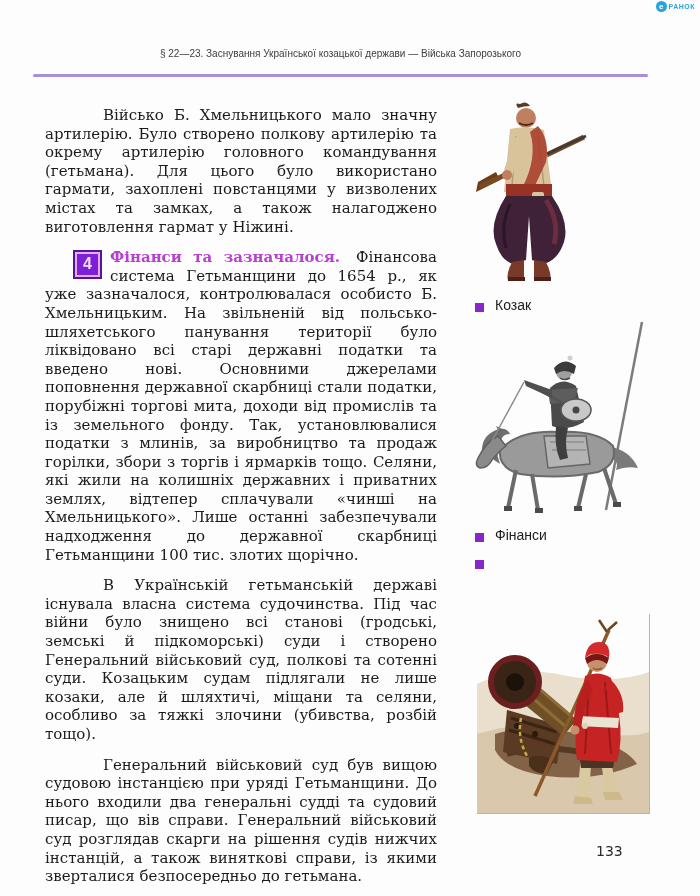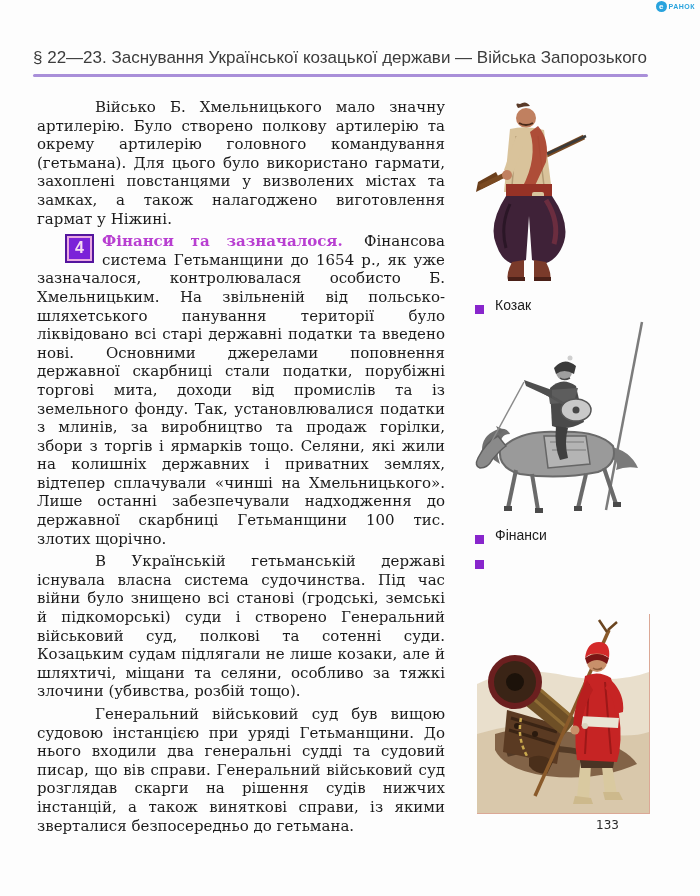--- a/index.html
+++ b/index.html
@@ -23,34 +23,35 @@
     background:#29a3dd;color:#ffffff;
     font-size:8px;line-height:11px;text-align:center;
     font-weight:bold;
   }
   .logo-text{
     color:#29a3dd;font-size:7px;font-weight:bold;letter-spacing:.5px;
   }
   
   .header-title{
     position:absolute;left:33px;top:48px;width:615px;
-    font-family:"Liberation Sans", sans-serif;
-    font-size:17px;color:#3c3c3c;
+    text-align:center;
+    font-family:"Liberation Sans", sans-serif;
+    font-size:10px;color:#3c3c3c;
   }
   .header-rule{
     position:absolute;left:33px;top:74px;width:615px;height:3px;
     background:#a98fd9;border-radius:2px;
   }
   
   .article{
     position:absolute;left:33px;top:94px;width:416px;
     font-size:15px;line-height:1.24;
     text-align:justify;
   }
-  .article p{margin:4px;padding:0;}
+  .article p{margin:12px;padding:0;}
   .para-indent{text-indent:58px;}
   .sec-badge{
     float:left;
     width:29px;height:29px;
     margin:2px 8px 2px 28px;
     background:#7b22d8;
     border:2px solid #54159e;
     box-shadow:inset 0 0 0 2px #e9a9e2;
     box-sizing:border-box;
     color:#f6dcf2;
@@ -60,37 +61,37 @@
     text-indent:0;
   }
   .sec-title{
     color:#b83fd1;font-weight:bold;
     margin-right:5px;
   }
   
   .figure{position:absolute;}
   .caption{
     position:absolute;
-    display:flex;align-items:flex-end;
+    display:flex;align-items:center;
     font-family:"Liberation Sans", sans-serif;
     font-size:14px;color:#1c1c1c;line-height:17px;
   }
   .bullet{
     flex:0 0 auto;
     width:9px;height:9px;margin:4px 11px 0 0;
     background:#8826cc;
   }
   .framed{
     border-right:1px solid #dba896;
     border-bottom:1px solid #dba896;
   }
   .page-number{
-    position:absolute;left:596px;top:818px;
+    position:absolute;left:596px;top:843px;
     font-family:"DejaVu Sans", sans-serif;
-    font-size:12px;color:#2a2a2a;
+    font-size:14px;color:#2a2a2a;
   }
 </style>
 </head>
 <body>
 
 <div class="page">
 
   <div class="logo">
     <span class="logo-circle">е</span>
     <span class="logo-text">РАНОК</span>

